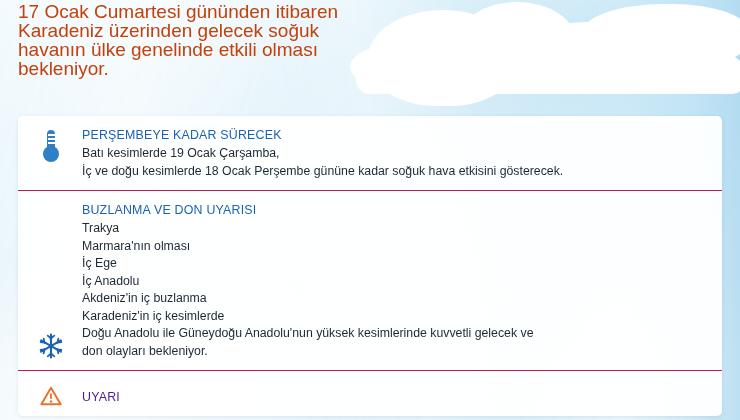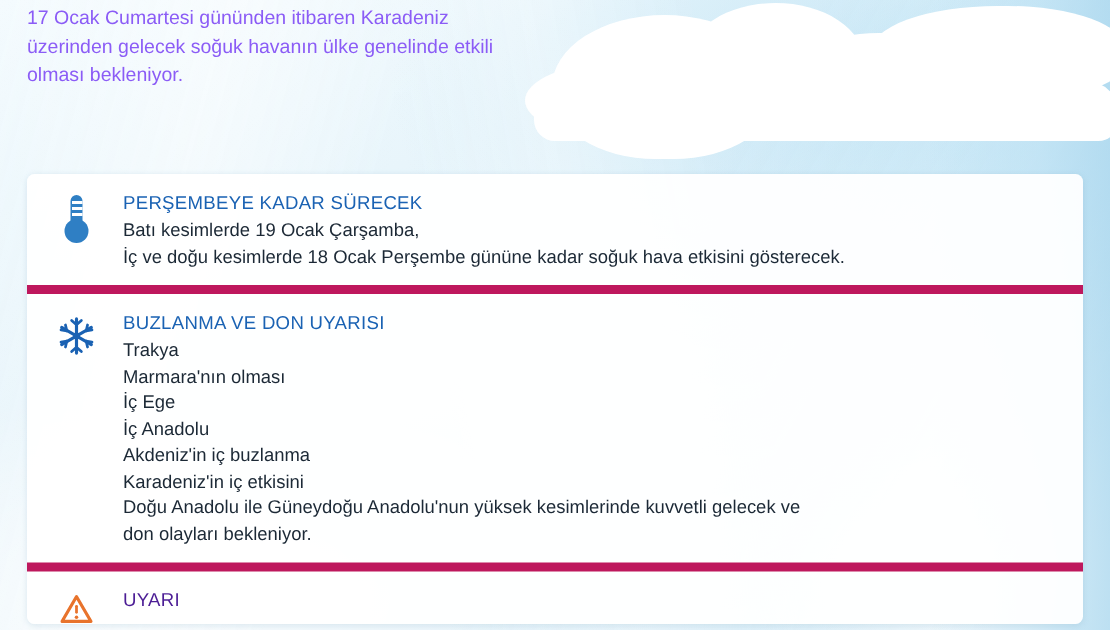--- a/index.html
+++ b/index.html
@@ -45,23 +45,23 @@
   .header {
     position: absolute;
     top: 0; left: 0; right: 0;
     height: 108px;
   }
   .header-text {
     position: absolute;
     left: 18px;
     top: 2px;
     width: 330px;
-    font-size: 13px;
+    font-size: 19px;
     line-height: 19px;
-    color: #8b5cf6;
+    color: #c2410c;
     font-weight: 400;
   }
 
   
   .cloud {
     position: absolute;
     background: #ffffff;
     border-radius: 50%;
   }
   .cloud-group {
@@ -98,21 +98,21 @@
     box-shadow: 0 1px 4px rgba(100,150,180,0.18);
     overflow: hidden;
   }
 
   .section {
     position: relative;
     padding: 12px 16px 10px 16px;
     display: flex;
     gap: 14px;
   }
-  .section + .section { border-top: 6px solid #be185d; }
+  .section + .section { border-top: 1px solid #be185d; align-items: flex-end; }
   .sec-icon {
     flex: 0 0 34px;
     width: 34px;
     display: flex;
     align-items: flex-start;
     justify-content: center;
     padding-top: 2px;
   }
   .sec-body { flex: 1 1 auto; min-width: 0; }
   .sec-title {
@@ -232,21 +232,21 @@
         <circle cx="16" cy="16" r="2.6" fill="#1a62b3"></circle>
       </svg>
     </div>
     <div class="sec-body">
       <div class="sec-title">BUZLANMA VE DON UYARISI</div>
       <div class="sec-line">Trakya</div>
       <div class="sec-line">Marmara'nın olması</div>
       <div class="sec-line">İç Ege</div>
       <div class="sec-line">İç Anadolu</div>
       <div class="sec-line">Akdeniz'in iç buzlanma</div>
-      <div class="sec-line">Karadeniz'in iç etkisini</div>
+      <div class="sec-line">Karadeniz'in iç kesimlerde</div>
       <div class="sec-line">Doğu Anadolu ile Güneydoğu Anadolu'nun yüksek kesimlerinde kuvvetli gelecek ve</div>
       <div class="sec-line">don olayları bekleniyor.</div>
     </div>
   </div>
 
   <div class="section section-clipped sec-warning">
     <div class="sec-icon">
       <svg class="ico-warn" viewBox="0 0 24 24">
         <path d="M12 3 L22.5 21 L1.5 21 Z" fill="none" stroke="#e8732c" stroke-width="2.2" stroke-linejoin="round"></path>
         <rect x="11" y="9" width="2" height="6.4" rx="1" fill="#e8732c"></rect>

